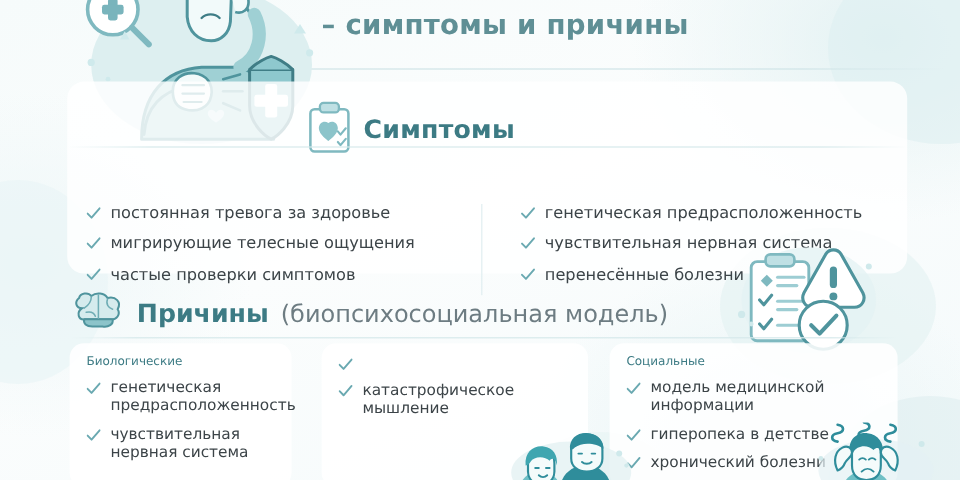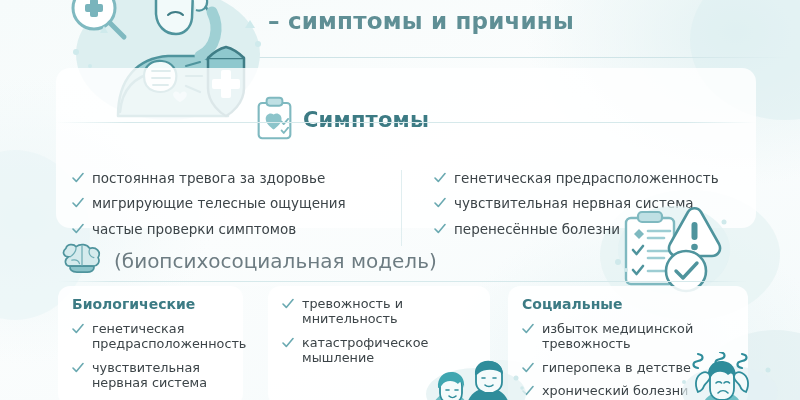--- a/index.html
+++ b/index.html
@@ -72,21 +72,21 @@
     width: 700px; height: 160px;
     background: rgba(255,255,255,.82);
     border-radius: 14px;
   }
   .sec-head {
     position: absolute;
     display: flex;
     align-items: center;
     gap: 10px;
   }
-  .sec-head-symptoms { left: 200px; top: 28px; }
+  .sec-head-symptoms { left: 200px; top: 16px; }
   .sec-title {
     font-size: 21px;
     font-weight: 700;
     color: #3c7b84;
     letter-spacing: .2px;
   }
   .sec-rule {
     position: absolute;
     left: 0; top: 54px;
     width: 700px; height: 1px;
@@ -155,22 +155,22 @@
     height: 120px;
     box-sizing: border-box;
     background: rgba(255,255,255,.88);
     border-radius: 12px;
     padding: 10px 12px 0 14px;
   }
   .cause-bio   { left: 58px;  width: 185px; }
   .cause-psy   { left: 268px; width: 222px; }
   .cause-soc   { left: 508px; width: 240px; }
   .cause-title {
-    font-size: 14px;
-    font-weight: 700;
+    font-size: 10px;
+    font-weight: 400;
     color: #3c7b84;
     margin-bottom: 9px;
   }
   .cause-card ul.checks > li {
     font-size: 12.8px;
     margin-bottom: 8px;
     line-height: 1.2;
   }
 
   
@@ -381,20 +381,21 @@
         <path d="M10 16 C4 16 2 10 7 6 C8 1 16 0 19 4 C24 0 32 1 35 6 C43 4 49 10 45 17 C48 22 44 28 38 27 L13 27 C6 28 4 20 10 16 Z" fill="#d5ebed" stroke="#4f949d" stroke-width="2"></path>
         <path d="M12 27 L40 27 C41 32 36 35 30 34 L20 34 C14 34 11 31 12 27 Z" fill="#8cc4ca" stroke="#4f949d" stroke-width="2" stroke-linejoin="round"></path>
         <g stroke="#6fadb5" stroke-width="1.5" fill="none" stroke-linecap="round">
           <path d="M19 5 C19 11 15 14 12 16"></path>
           <path d="M26 3 C26 10 26 18 26 26"></path>
           <path d="M35 7 C33 12 36 16 40 17"></path>
           <path d="M14 20 C19 19 22 21 23 24"></path>
         </g>
       </svg>
     </span>
+    <span class="causes-title">Причины</span>
     <span class="causes-sub">(биопсихосоциальная  модель)</span>
   </div>
   <div class="causes-rule"></div>
 
   <div class="cause-card cause-bio">
     <div class="cause-title">Биологические</div>
     <ul class="checks">
       <li>
         <span class="tick">
           <svg viewBox="0 0 12 12" width="12" height="12">
@@ -415,21 +416,20 @@
   </div>
 
   <div class="cause-card cause-psy">
     <ul class="checks">
       <li>
         <span class="tick">
           <svg viewBox="0 0 12 12" width="12" height="12">
               <path d="M1 6 L4.3 9.4 L11 1.6" fill="none" stroke="#6aa9b1" stroke-width="1.6" stroke-linecap="round" stroke-linejoin="round"></path>
             </svg>
         </span>
-        <span>тревожность и мнительность</span>
       </li>
       <li>
         <span class="tick">
           <svg viewBox="0 0 12 12" width="12" height="12">
               <path d="M1 6 L4.3 9.4 L11 1.6" fill="none" stroke="#6aa9b1" stroke-width="1.6" stroke-linecap="round" stroke-linejoin="round"></path>
             </svg>
         </span>
         <span>катастрофическое мышление</span>
       </li>
 
@@ -438,21 +438,21 @@
 
   <div class="cause-card cause-soc">
     <div class="cause-title">Социальные</div>
     <ul class="checks">
       <li>
         <span class="tick">
           <svg viewBox="0 0 12 12" width="12" height="12">
               <path d="M1 6 L4.3 9.4 L11 1.6" fill="none" stroke="#6aa9b1" stroke-width="1.6" stroke-linecap="round" stroke-linejoin="round"></path>
             </svg>
         </span>
-        <span>избыток медицинской тревожность</span>
+        <span>модель медицинской информации</span>
       </li>
       <li>
         <span class="tick">
           <svg viewBox="0 0 12 12" width="12" height="12">
               <path d="M1 6 L4.3 9.4 L11 1.6" fill="none" stroke="#6aa9b1" stroke-width="1.6" stroke-linecap="round" stroke-linejoin="round"></path>
             </svg>
         </span>
         <span>гиперопека в детстве</span>
       </li>
       <li>

